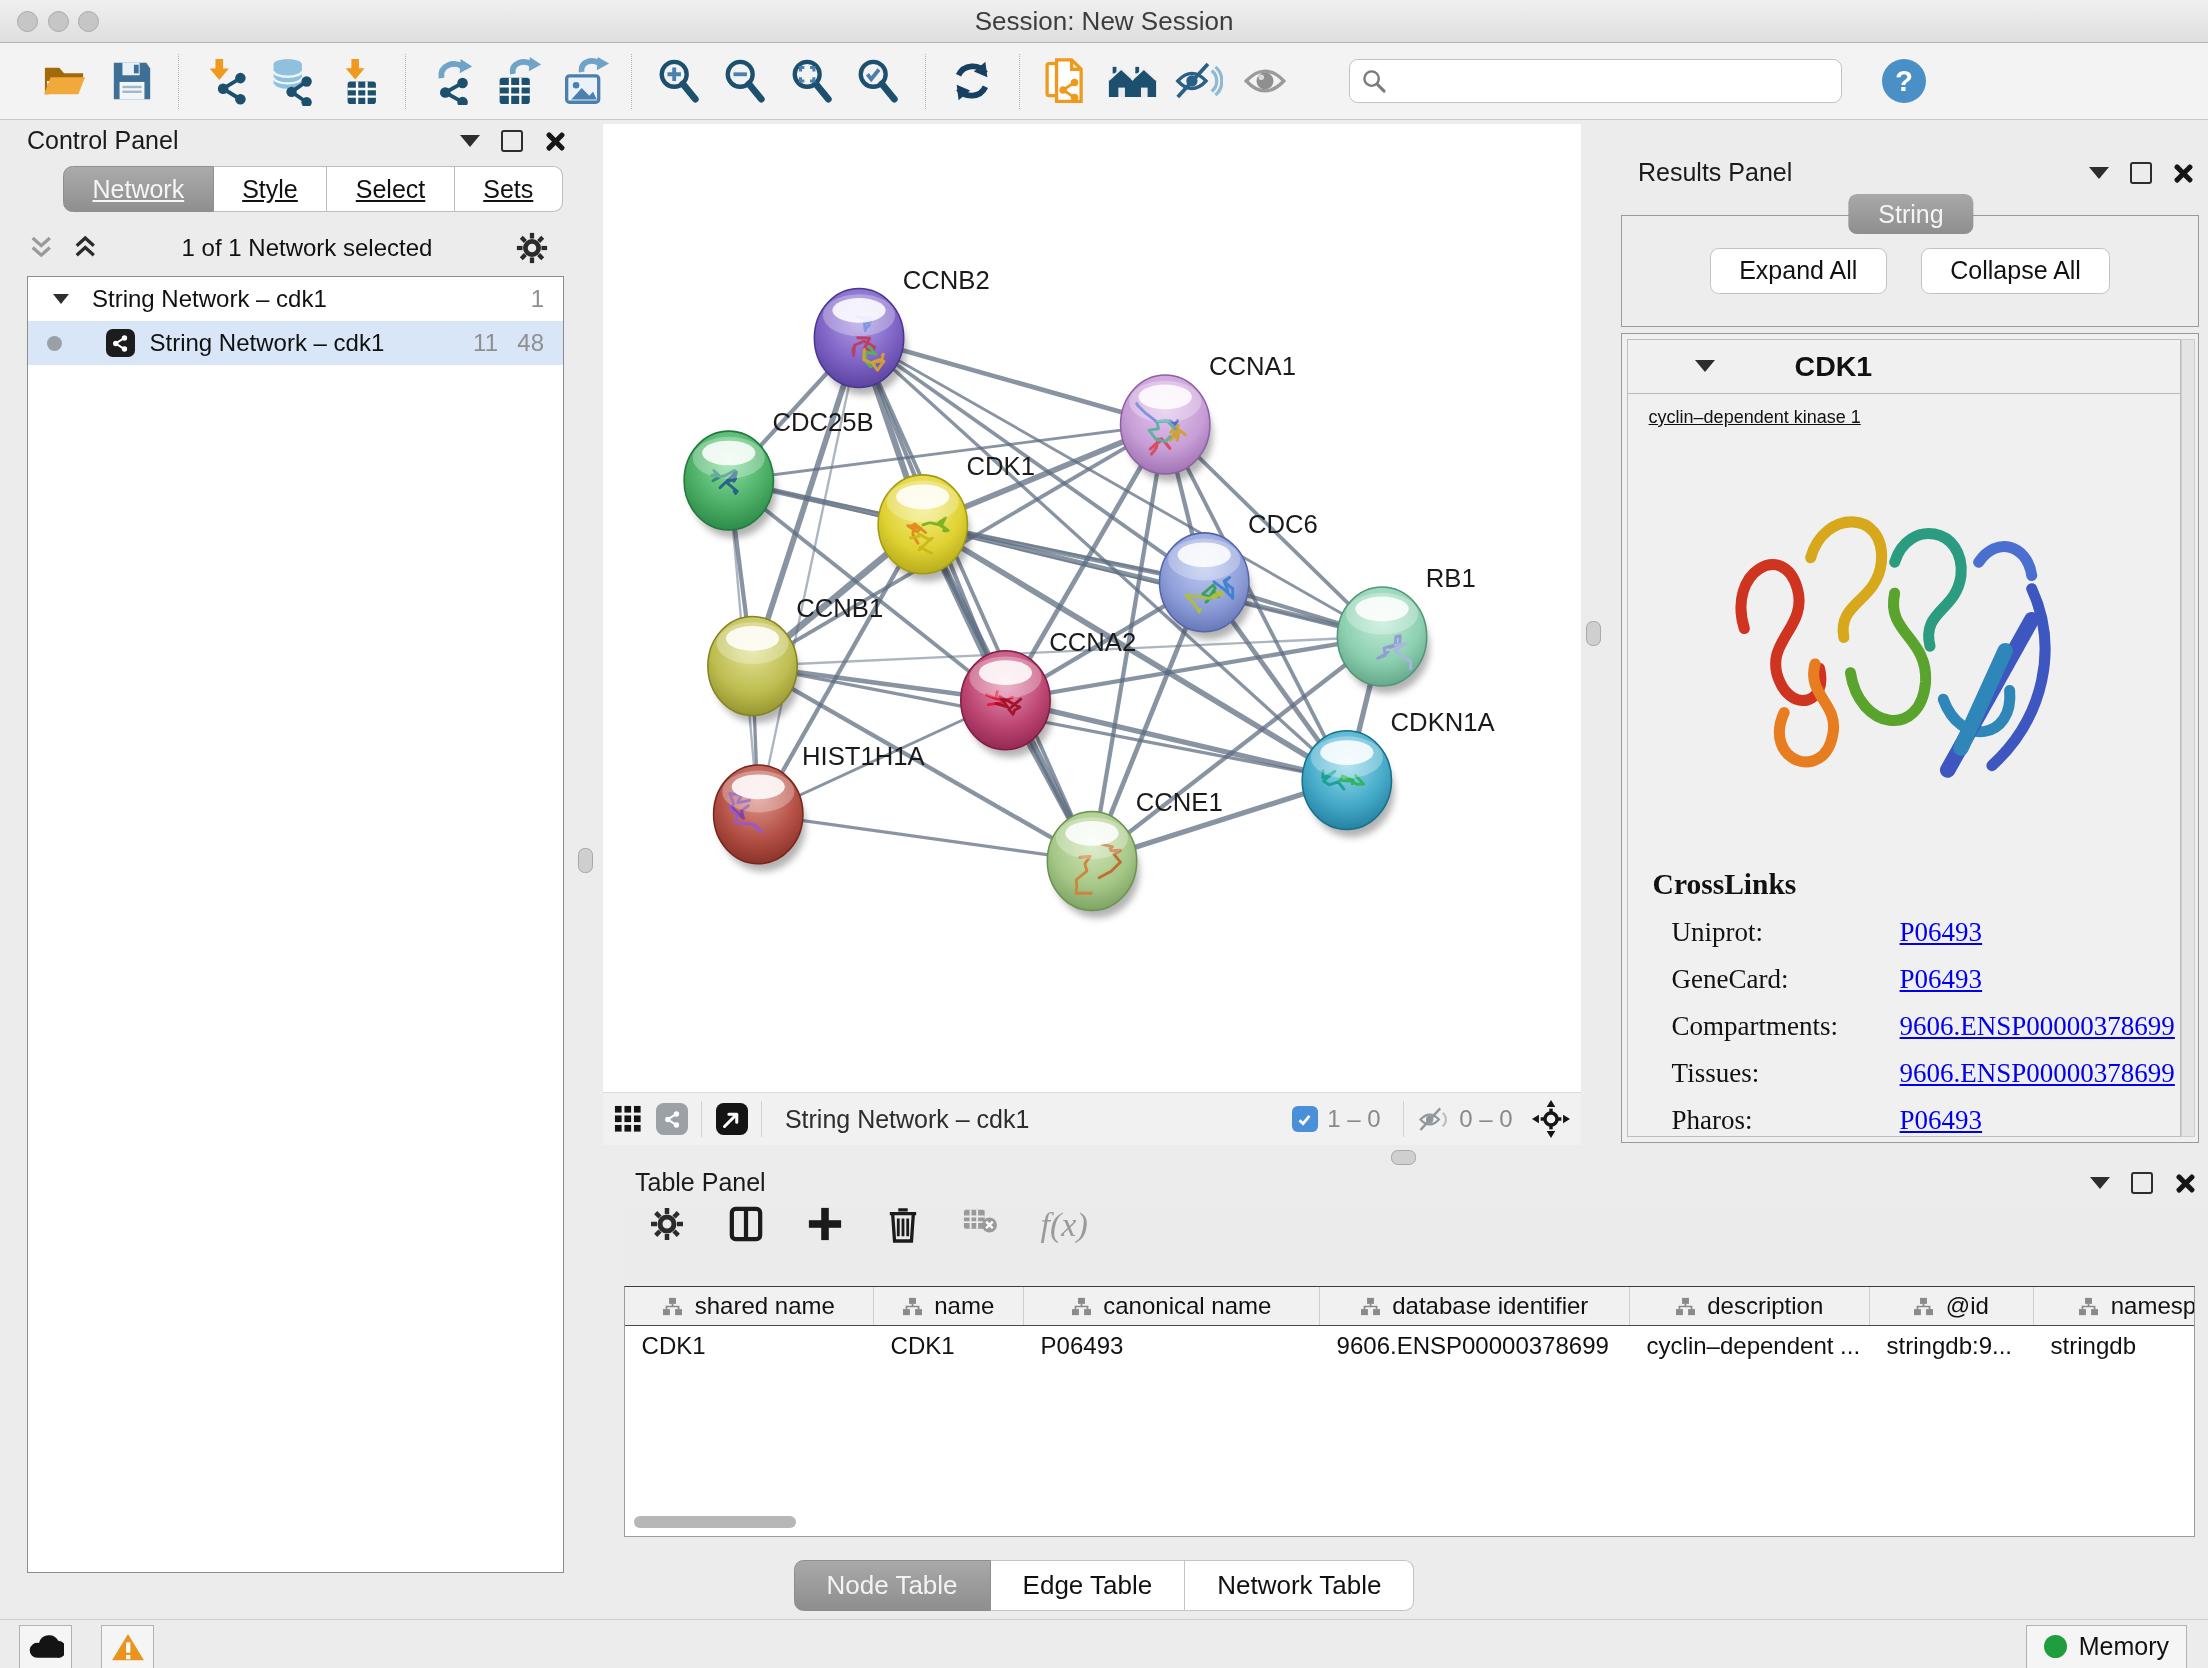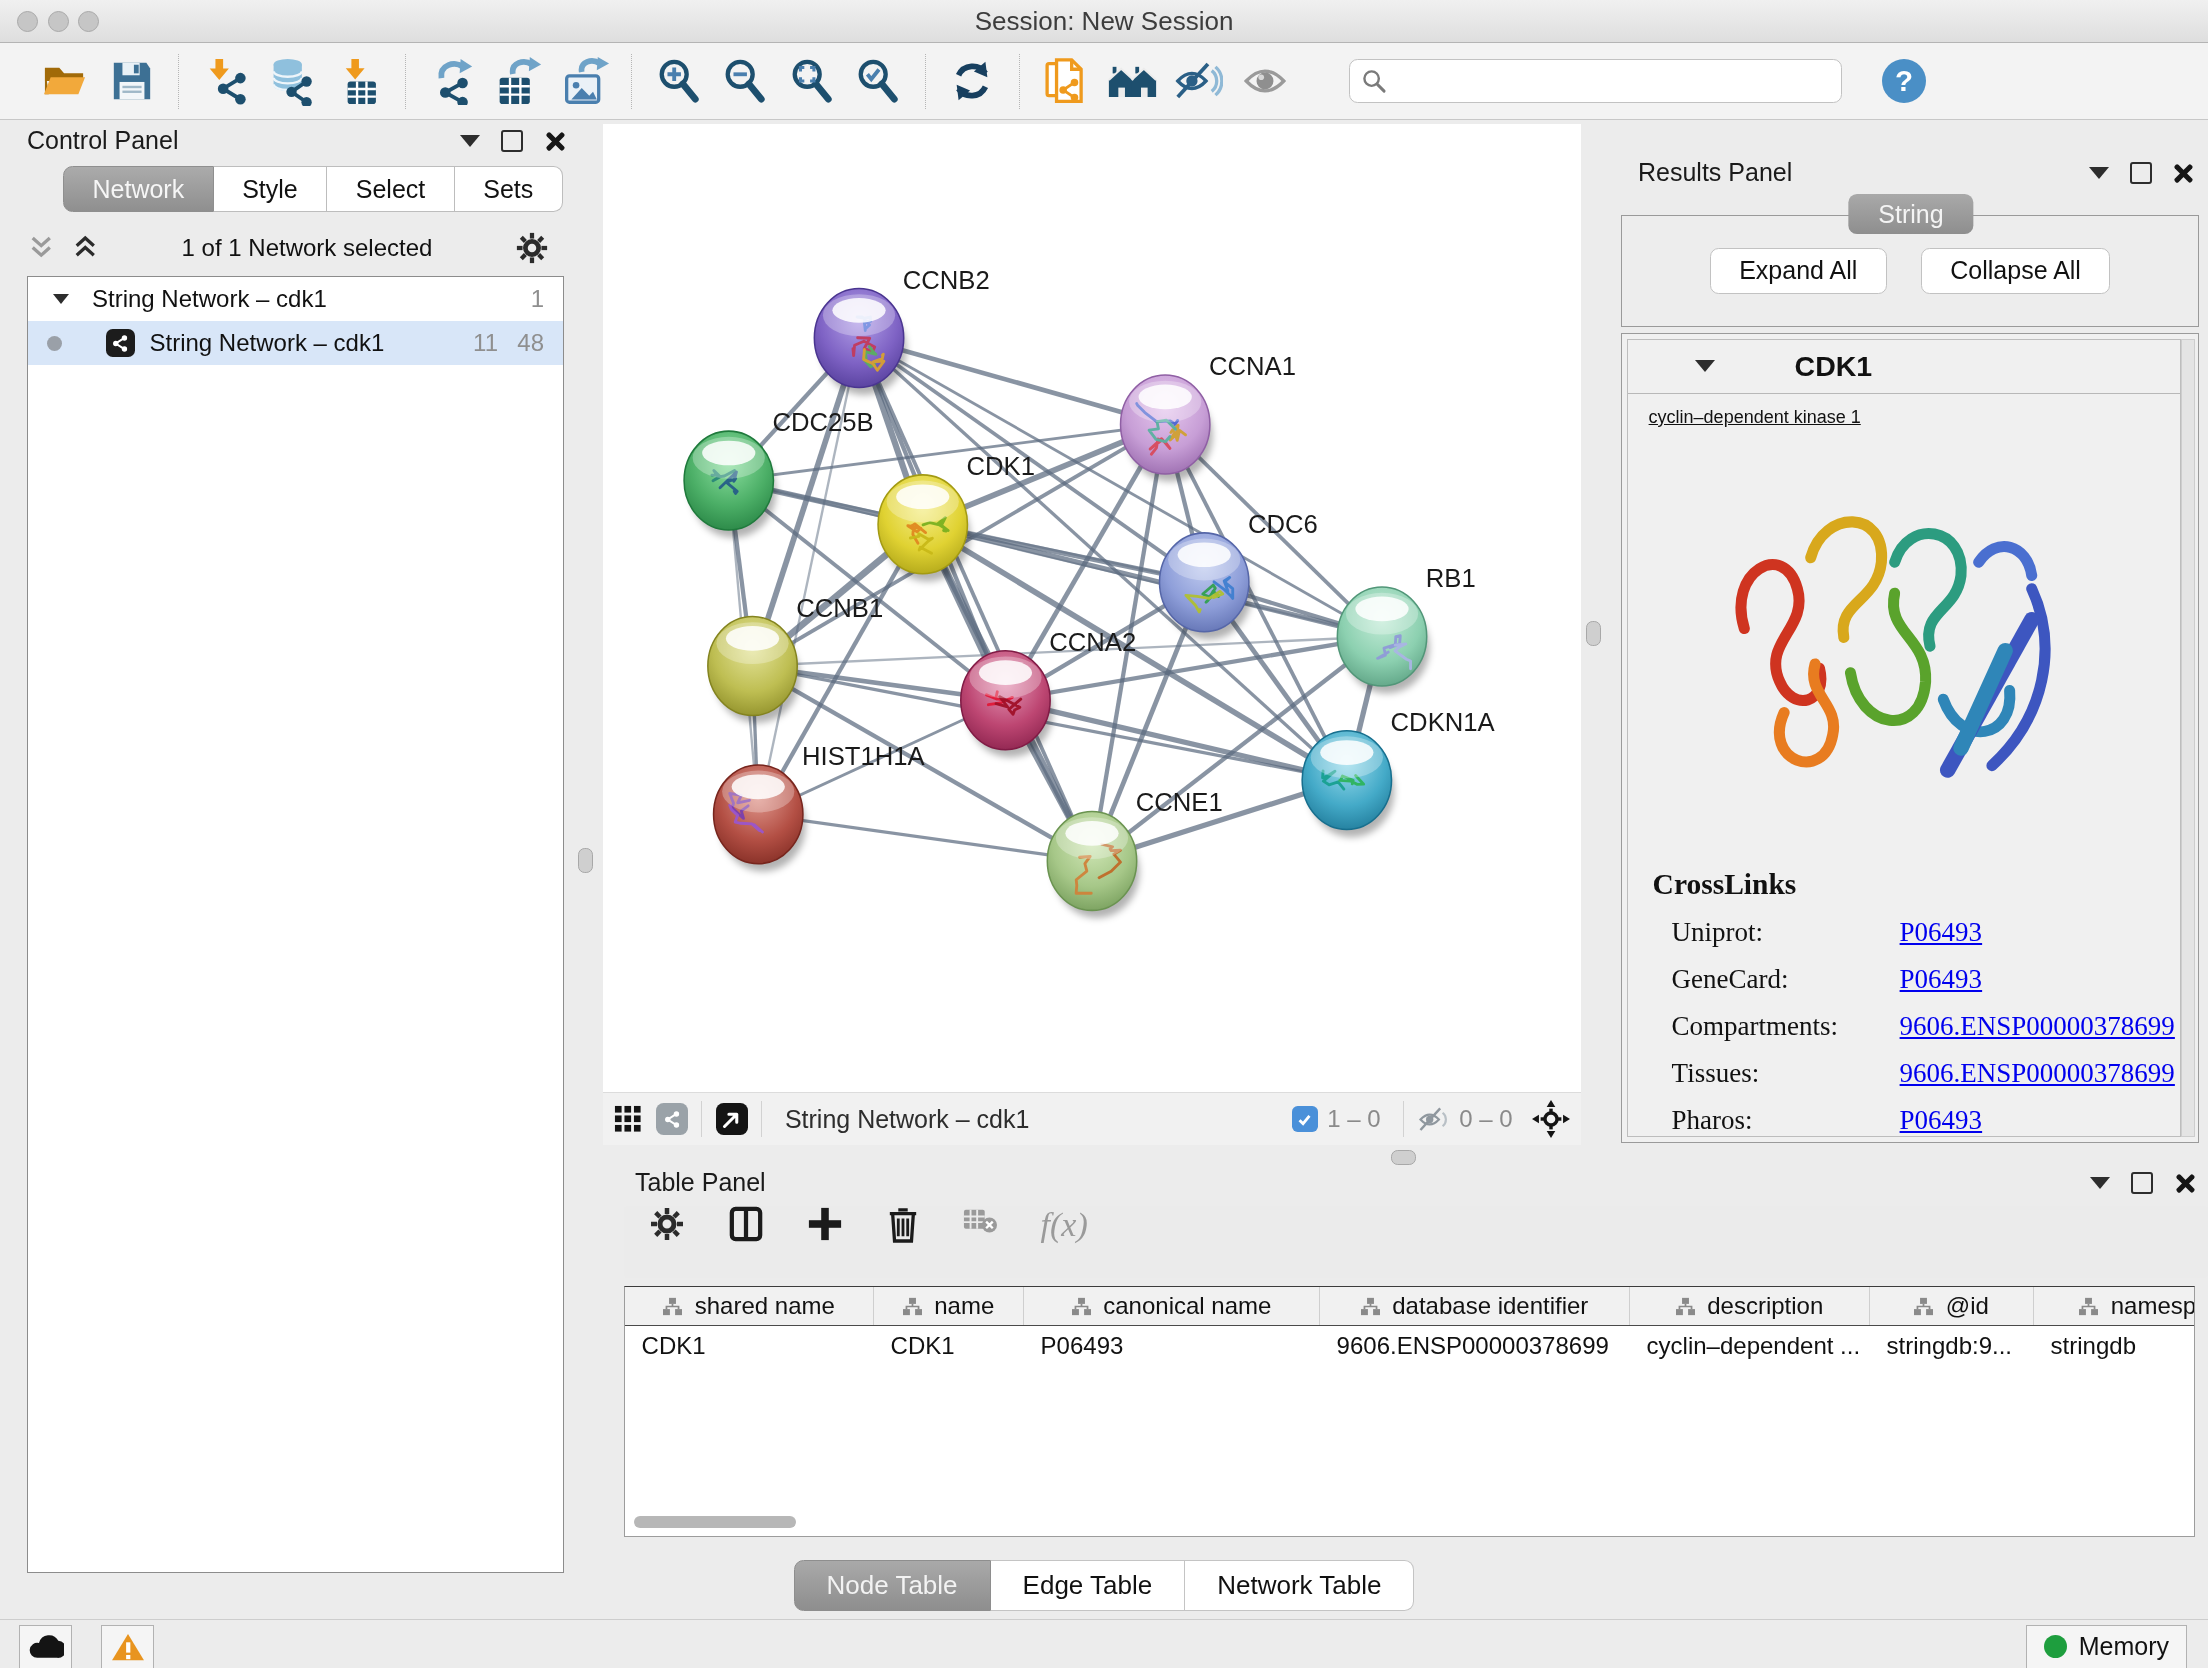--- a/index.html
+++ b/index.html
@@ -31,21 +31,21 @@
             border-top:12.4px solid #2d2d2d;}
   .boxglyph{width:18px;height:18px;border:2.9px solid #2d2d2d;border-radius:2.9px;}
   .xglyph{position:relative;width:19px;height:19px;}
   .xglyph::before,.xglyph::after{content:"";position:absolute;left:8.6px;top:-1px;width:4.8px;height:23px;
         background:#161616;border-radius:1.9px;}
   .xglyph::before{transform:rotate(45deg);}  .xglyph::after{transform:rotate(-45deg);}
   
   .control-panel{position:absolute;left:0;top:120px;width:582px;height:1495px;}
   .tabs{display:flex;}
   .tab{height:44px;line-height:44px;padding:0 28.5px;background:#fff;border:1px solid #bdbdbd;
-       border-left:none;font-size:25px;color:#111;}
+       border-left:none;font-size:25px;color:#111;text-decoration:underline;}
   .tab:first-child{border-left:1px solid #bdbdbd;border-radius:9.5px 0 0 9.5px;}
   .tab:last-child{border-radius:0 9.5px 9.5px 0;}
   .tab.sel{background:linear-gradient(#ababab,#8f8f8f);color:#f6f6f6;border-color:#8f8f8f;}
   .tree-box{position:absolute;left:27px;top:156px;width:535px;height:1295px;background:#fff;
             border:1.9px solid #8c8c8c;}
   .tree-row{position:relative;height:44px;display:flex;align-items:center;font-size:24px;}
   .tree-row.sel{background:#d8e6f8;}
   .count{color:#8f8f8f;}
   .share-sq{width:28.5px;height:28.5px;border-radius:6.7px;background:#1c1c1c;display:flex;
             align-items:center;justify-content:center;}

